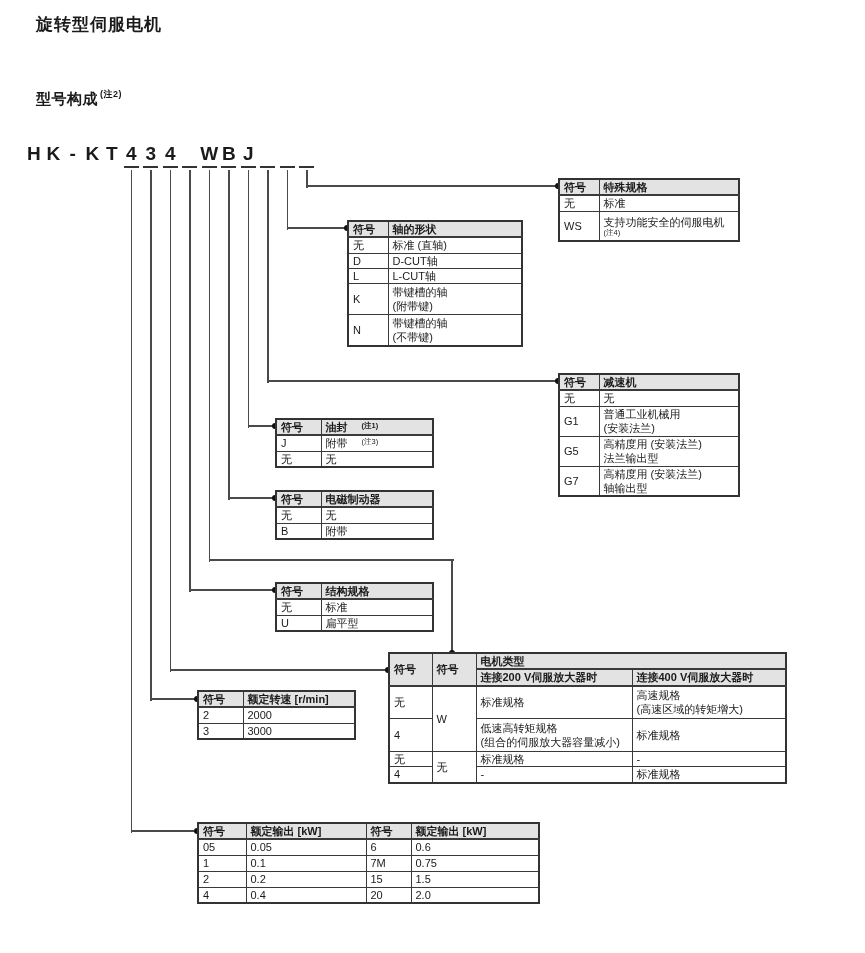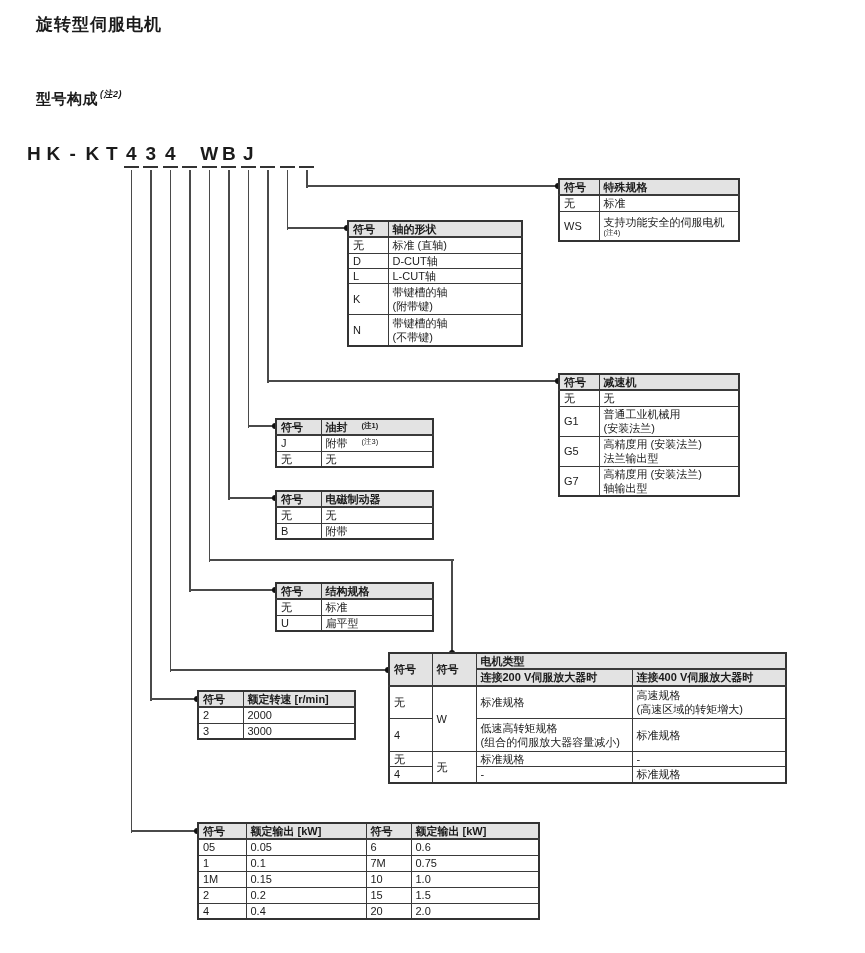--- a/index.html
+++ b/index.html
@@ -3,21 +3,21 @@
 <meta charset="utf-8">
 <style>
   html,body{margin:0;padding:0;background:#fff;}
   .page{
     position:relative;width:865px;height:953px;background:var(--page-bg,#fff);
     font-family:"Liberation Sans","DejaVu Sans",sans-serif;color:var(--text,#1a1a1a);
     overflow:hidden;
   }
   .page-title{position:absolute;left:36px;top:13px;font-size:17px;font-weight:bold;letter-spacing:1px;margin:0;}
   .section-heading{position:absolute;left:36px;top:88px;font-size:15px;font-weight:bold;letter-spacing:0.5px;}
-  .sup-note{font-size:9px;vertical-align:7px;margin-left:2px;font-weight:bold;font-style:italic;}
+  .sup-note{font-size:9px;vertical-align:7px;margin-left:2px;font-weight:bold;}
   .series-line{position:absolute;left:36px;top:114px;font-size:13.5px;font-weight:bold;letter-spacing:0.5px;}
   .model-row{position:absolute;left:24px;top:143px;display:flex;}
   .model-char{display:inline-block;width:19.5px;text-align:center;font-size:19px;font-weight:bold;line-height:22px;}
   .underline-seg{position:absolute;height:2px;background:#333;}
   .conn{position:absolute;background:var(--connector,#4a4a4a);}
   .dot{position:absolute;width:6px;height:6px;border-radius:50%;background:#111;}
   table.diagram-table{
     position:absolute;border-collapse:collapse;table-layout:fixed;background:#fff;
     border:2px solid #333;
   }
@@ -330,26 +330,20 @@
             <td><span>6</span></td>
             <td><span>0.6</span></td>
           </tr>
           <tr style="height: 16px;">
             <td><span>1</span></td>
             <td><span>0.1</span></td>
             <td><span>7M</span></td>
             <td><span>0.75</span></td>
           </tr>
           <tr style="height: 16px;">
-            <td><span>1M</span></td>
-            <td><span>0.15</span></td>
-            <td><span>10</span></td>
-            <td><span>1.0</span></td>
-          </tr>
-          <tr style="height: 16px;">
             <td><span>2</span></td>
             <td><span>0.2</span></td>
             <td><span>15</span></td>
             <td><span>1.5</span></td>
           </tr>
           <tr style="height: 16px;">
             <td><span>4</span></td>
             <td><span>0.4</span></td>
             <td><span>20</span></td>
             <td><span>2.0</span></td>

